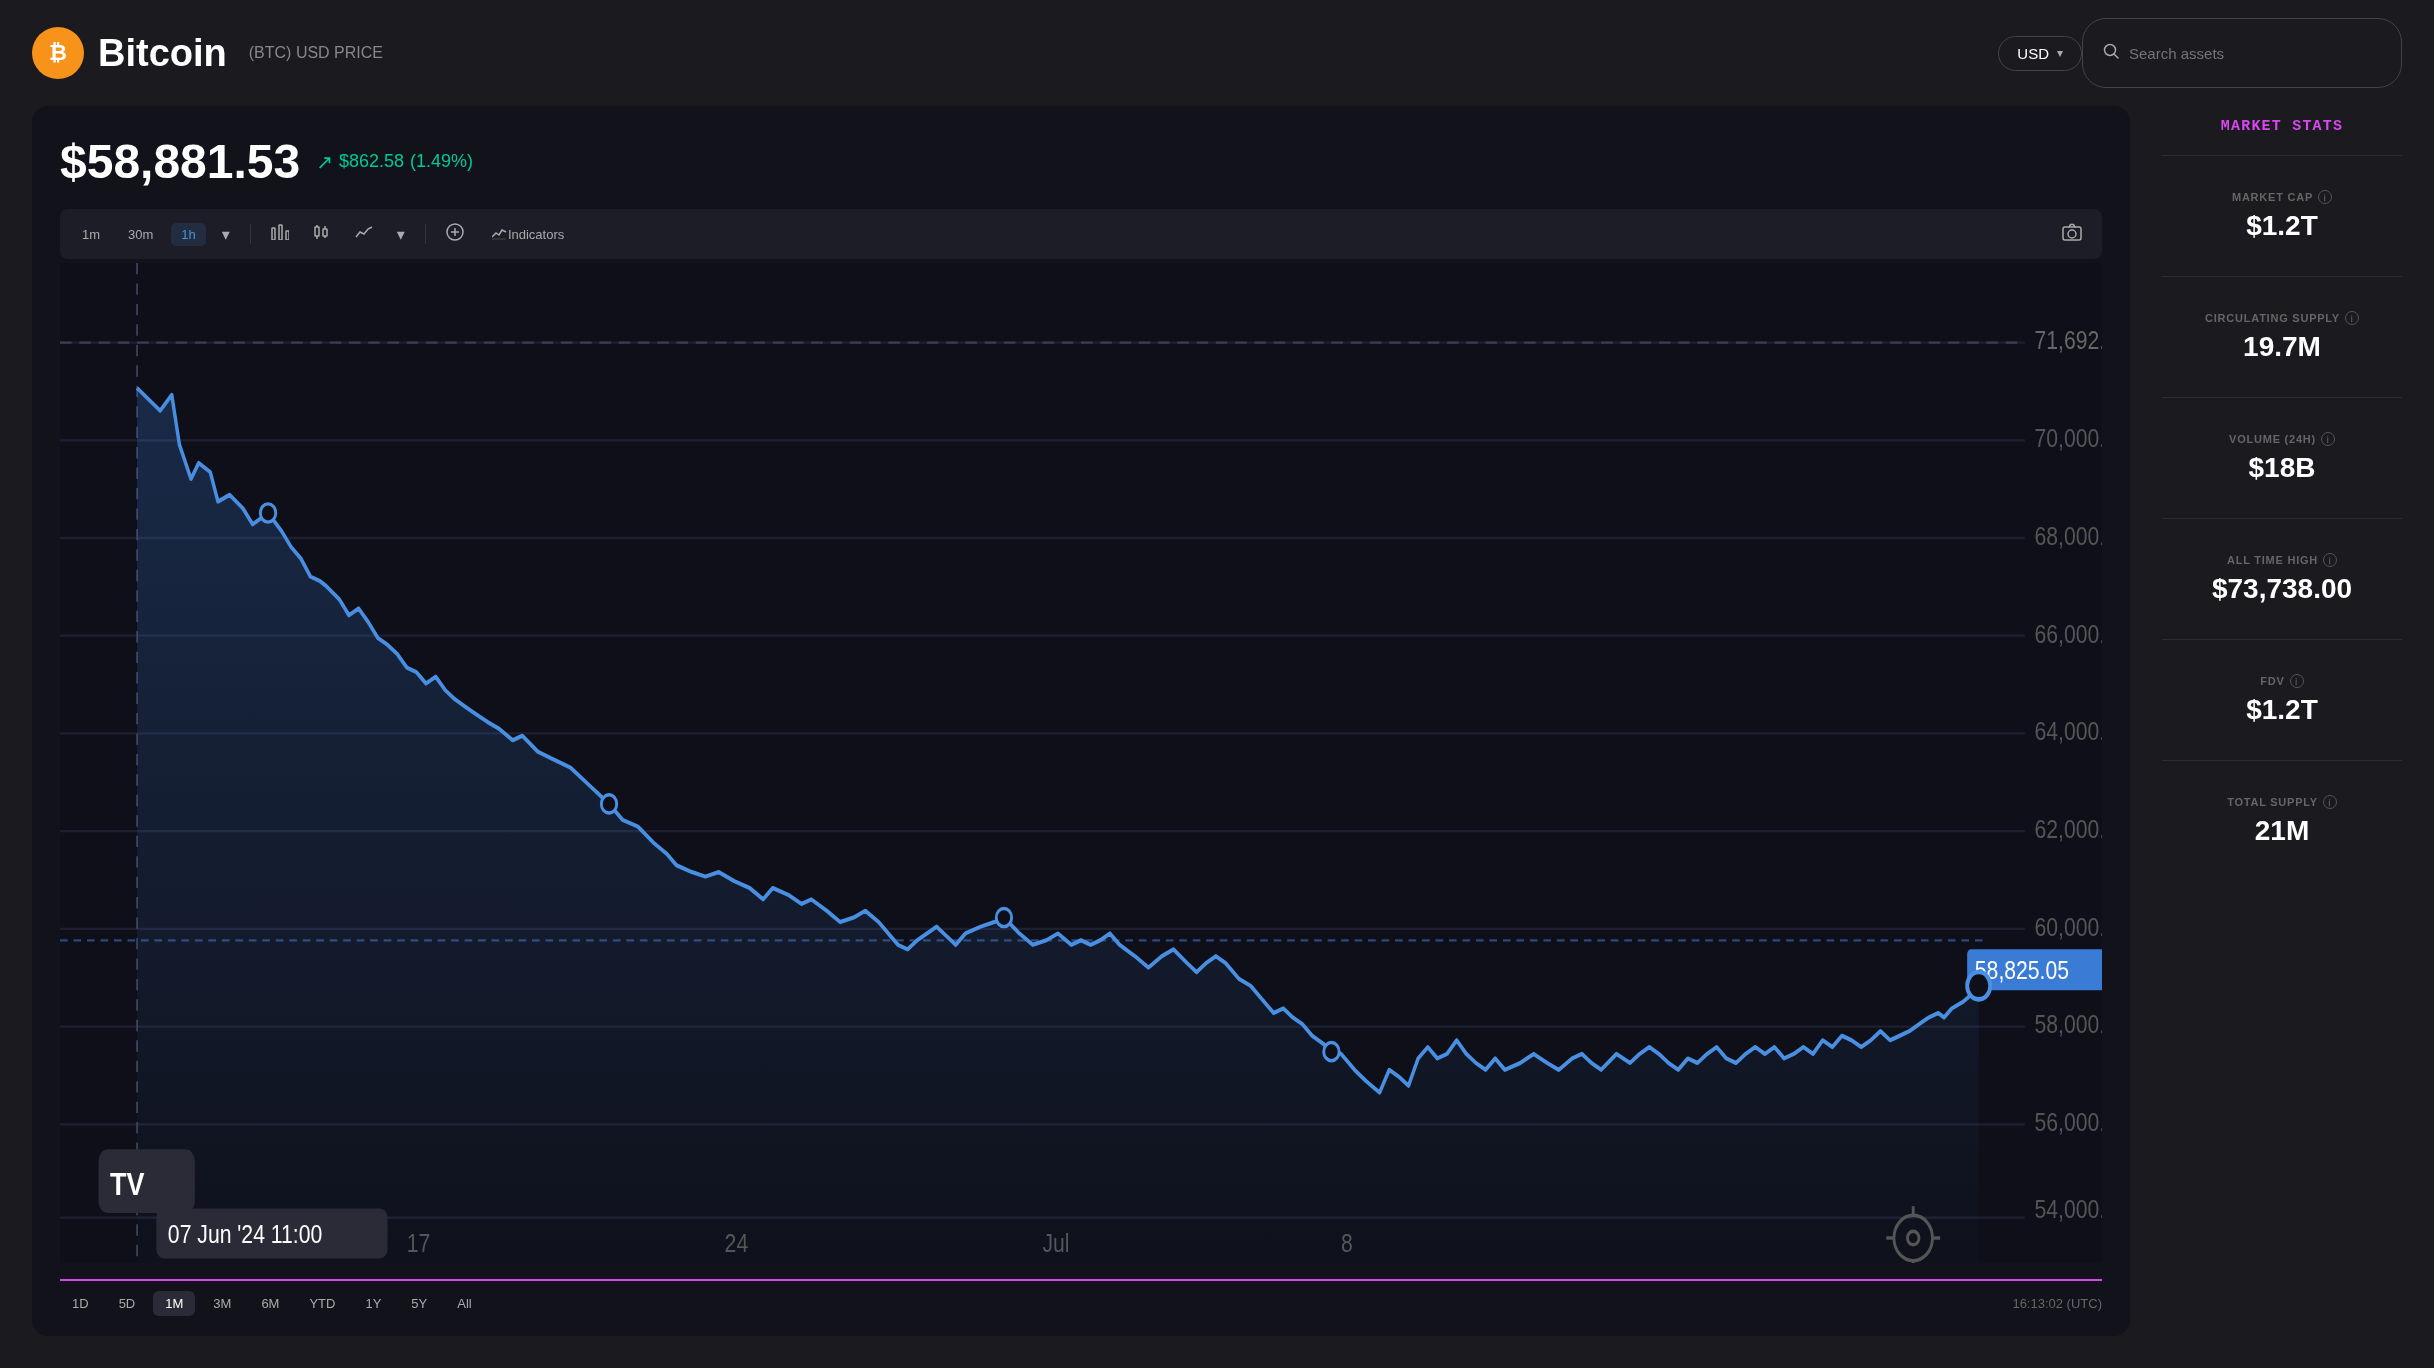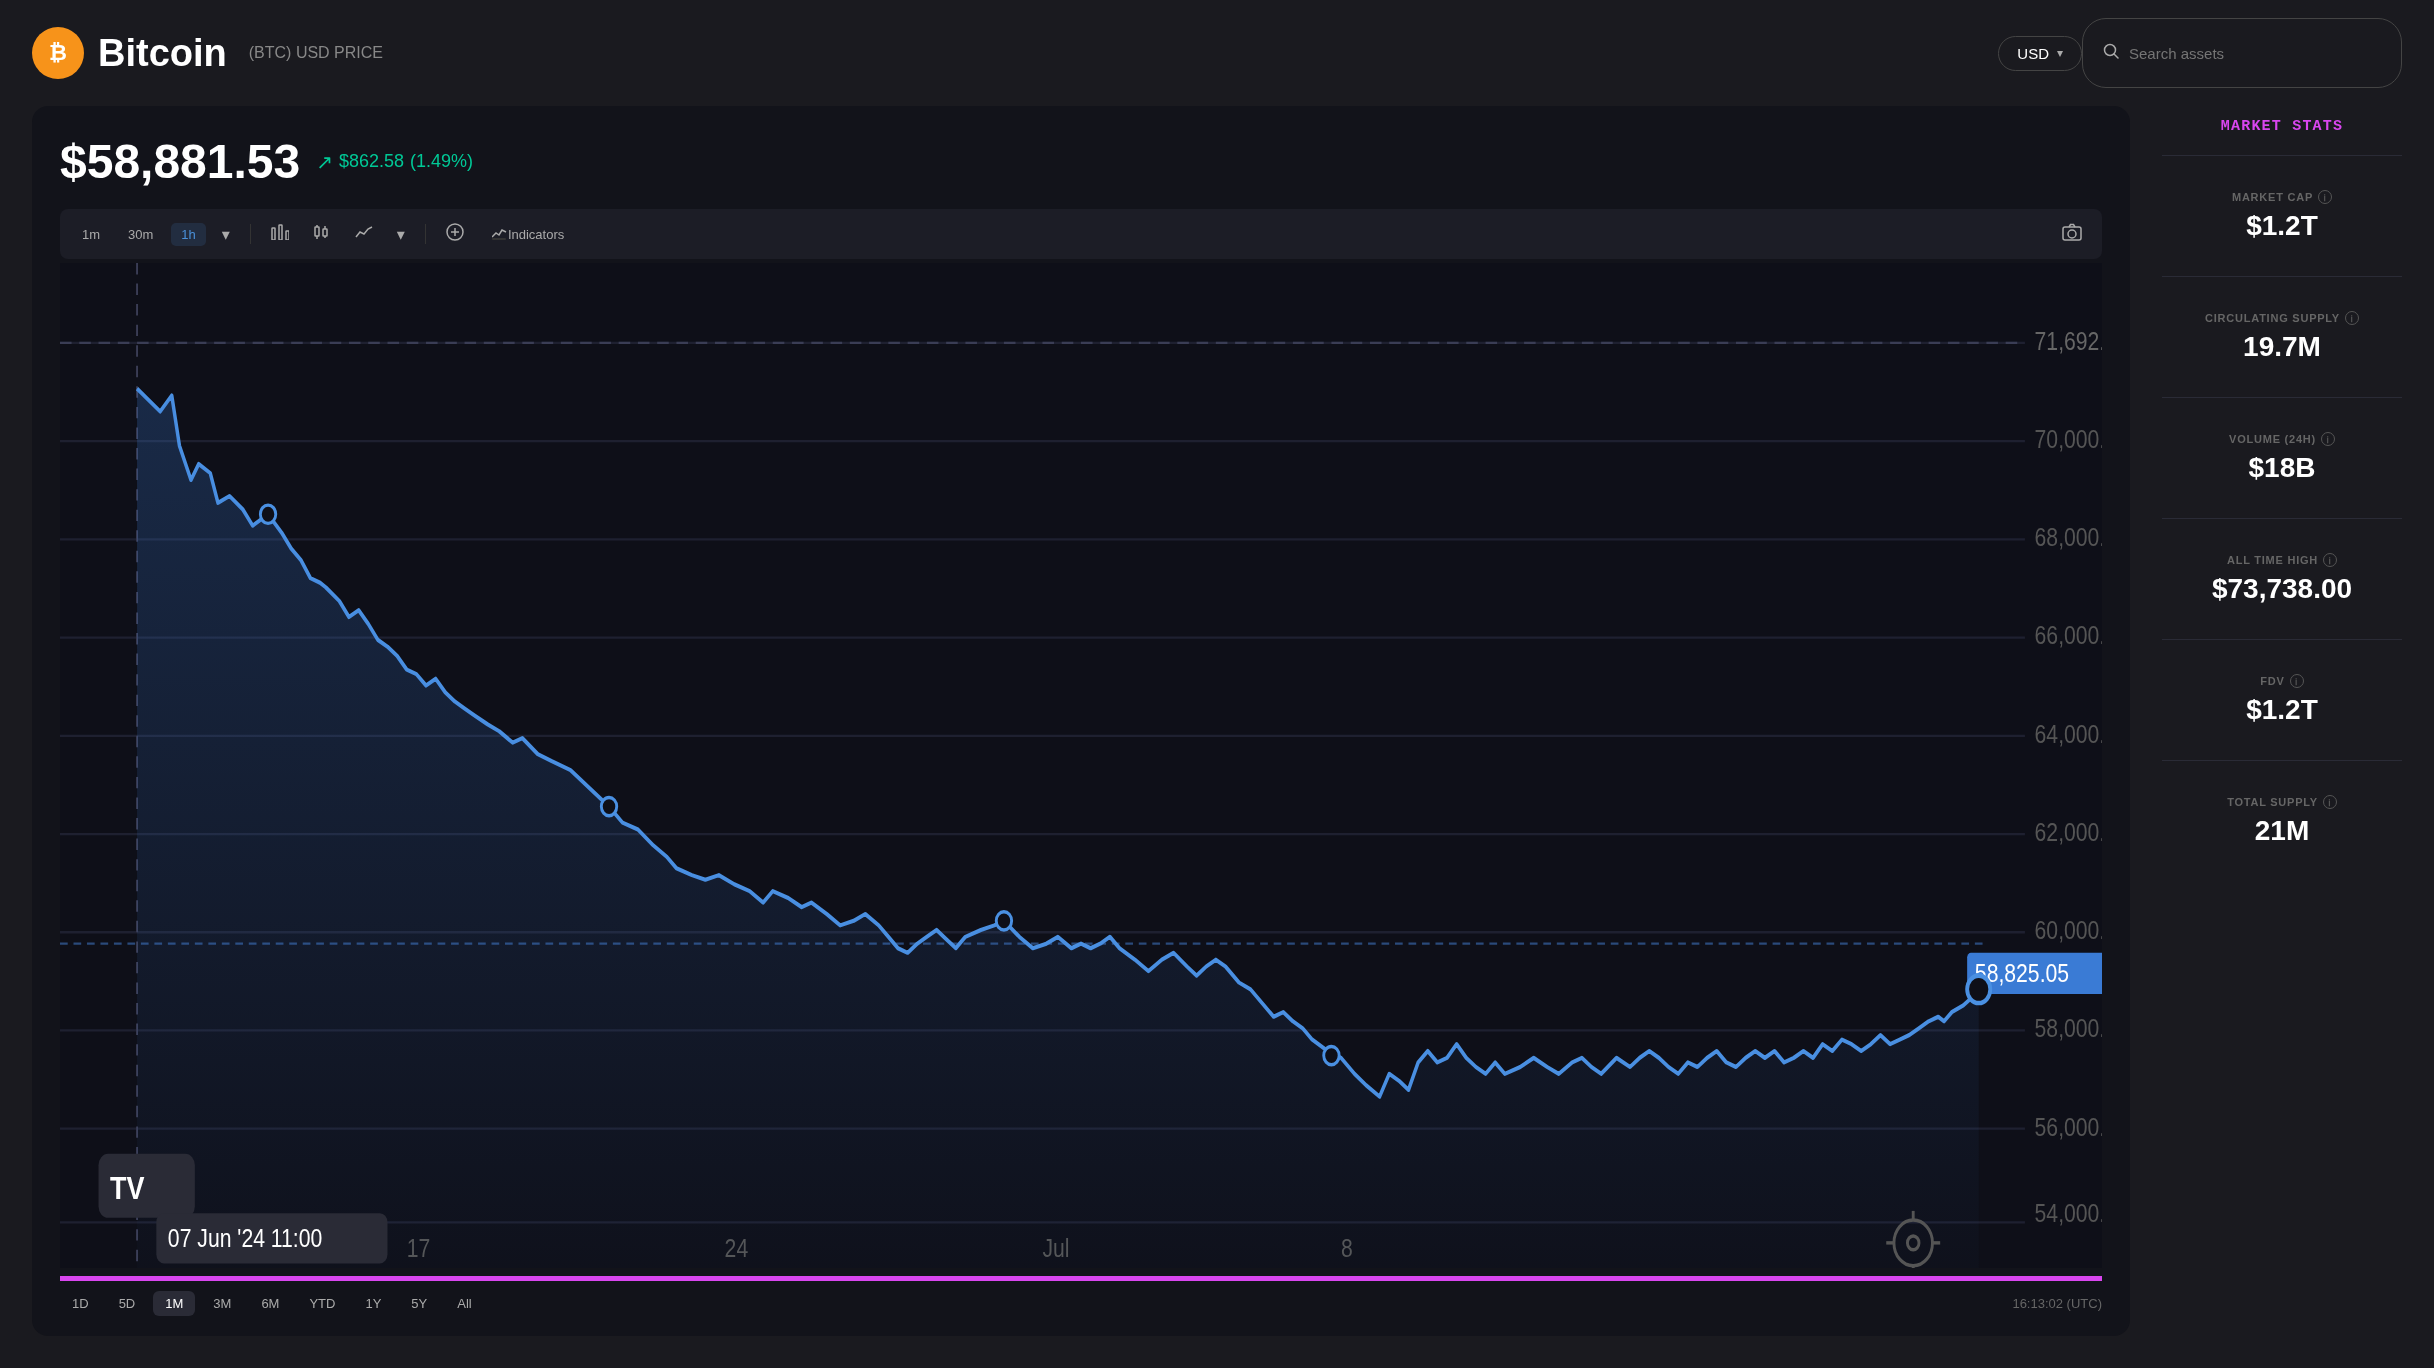--- a/index.html
+++ b/index.html
@@ -184,22 +184,22 @@
     }
     .chart-canvas {
       width: 100%;
       height: 100%;
     }
     .chart-bottom-bar {
       display: flex;
       align-items: center;
       justify-content: space-between;
       padding-top: 10px;
-      border-top: 5px solid #d946ef;
-      margin-top: 8px;
+      border-top: 2px solid #d946ef;
+      margin-top: 16px;
     }
     .time-periods {
       display: flex;
       gap: 6px;
     }
     .time-btn {
       padding: 5px 12px;
       border-radius: 6px;
       font-size: 13px;
       color: #aaa;

